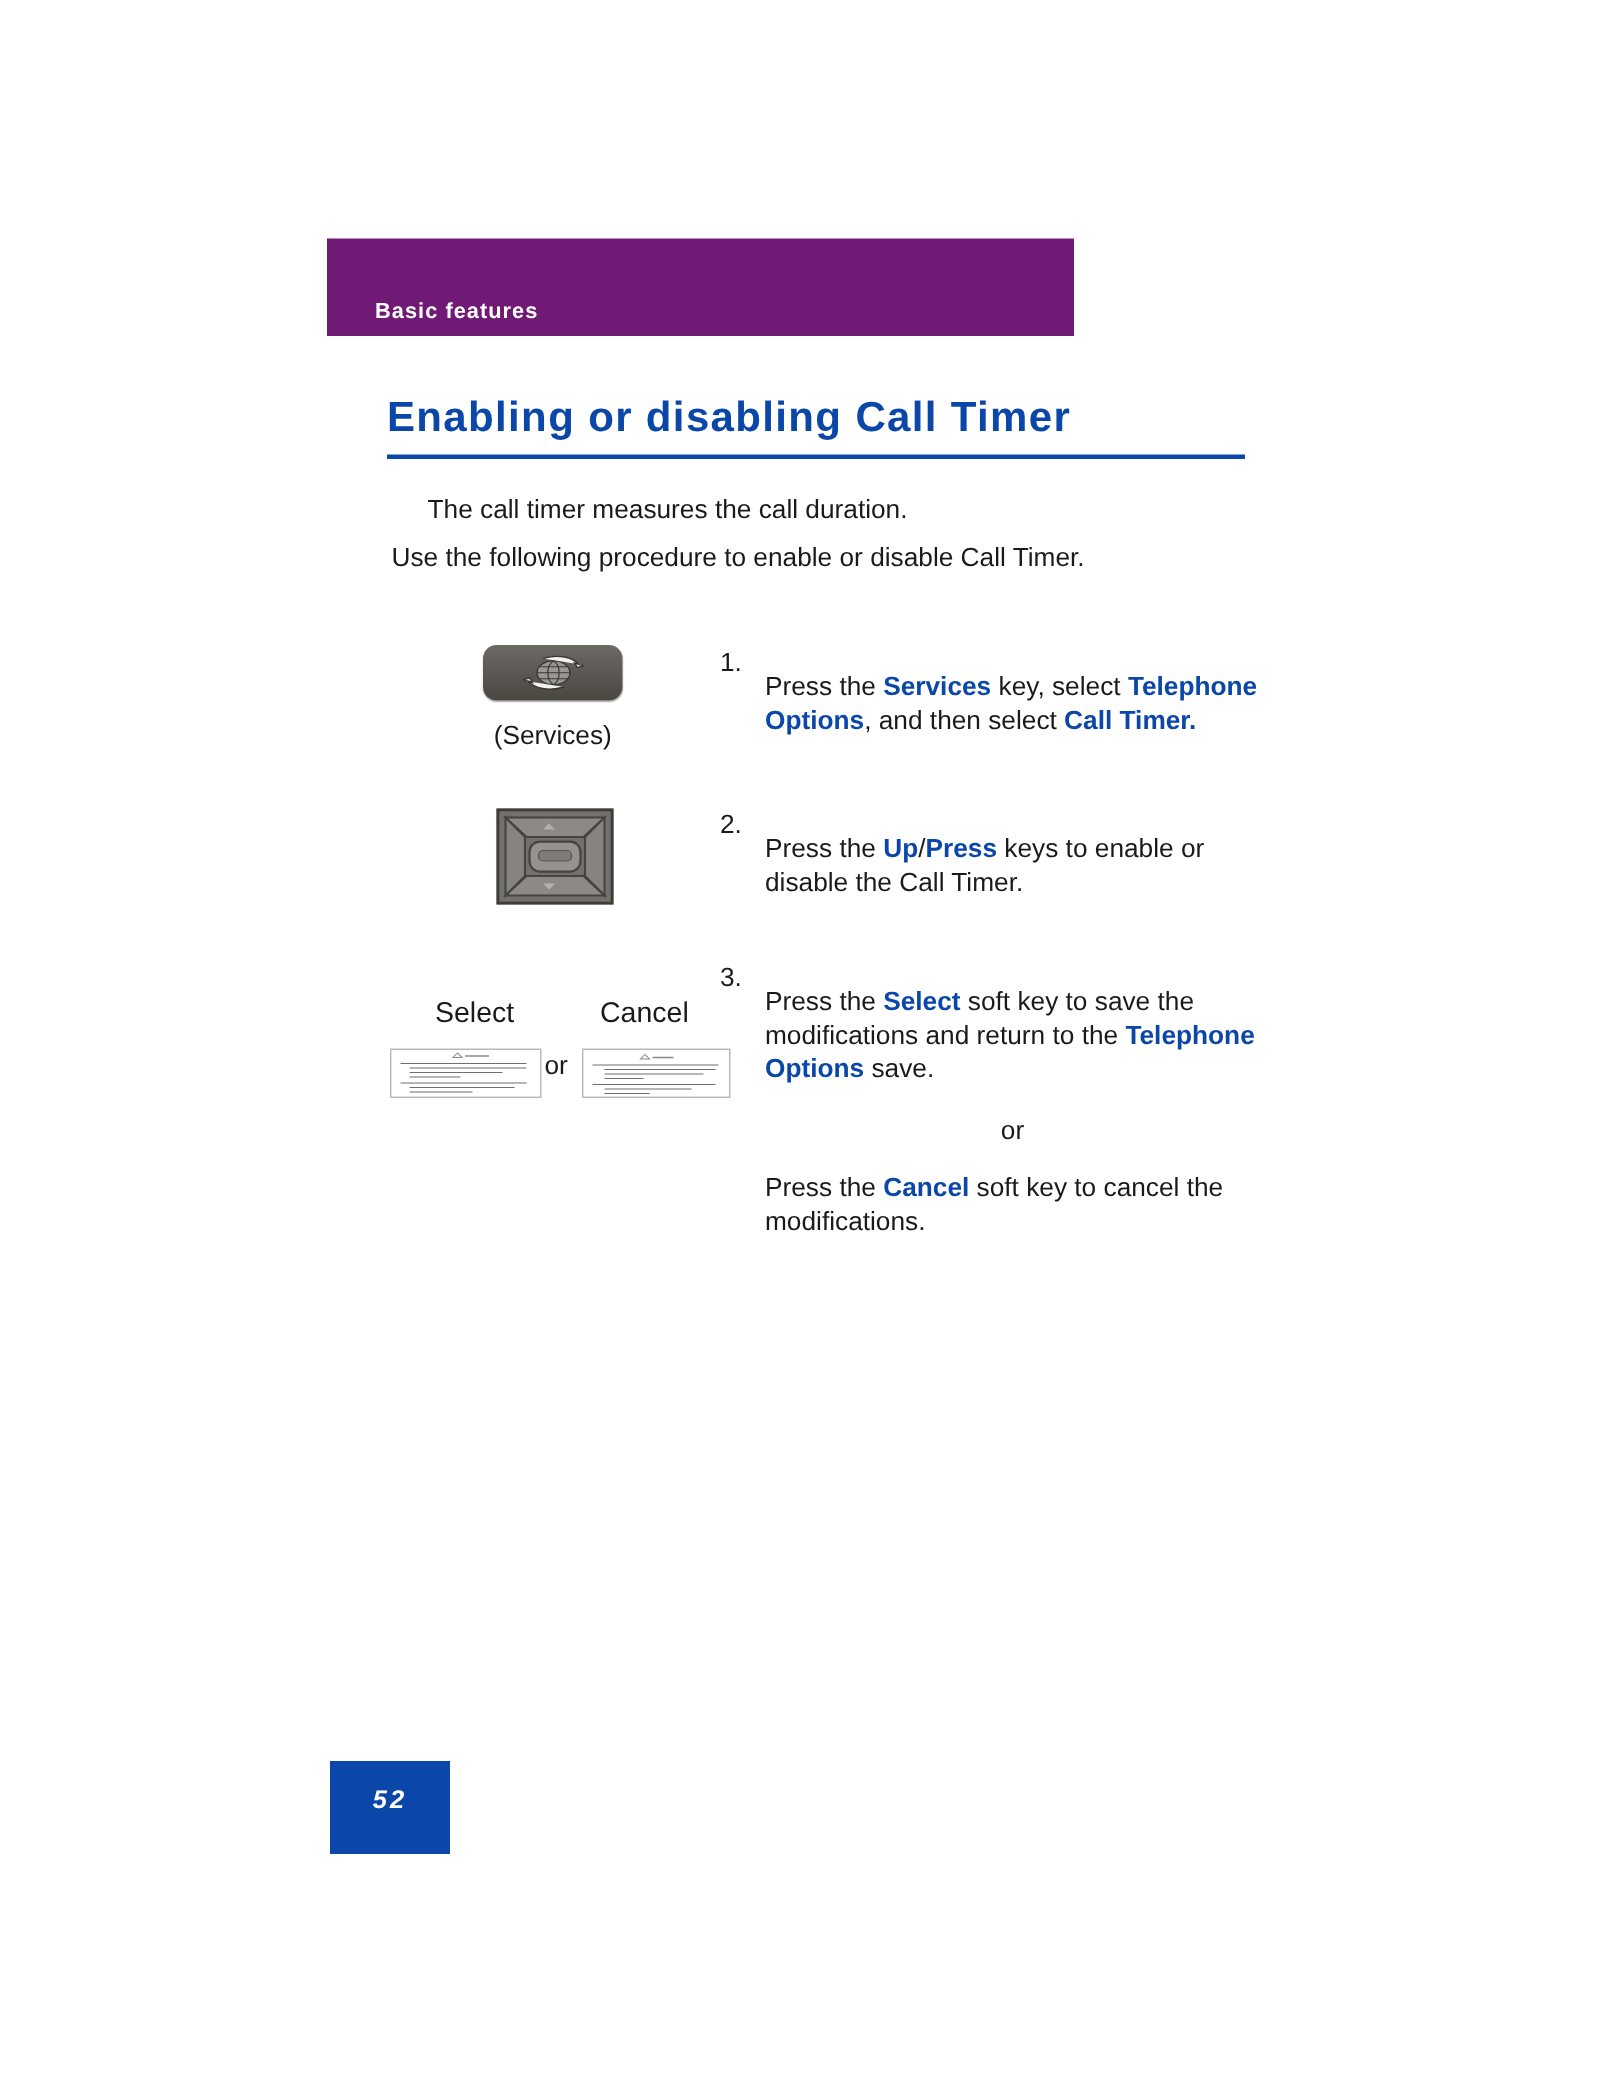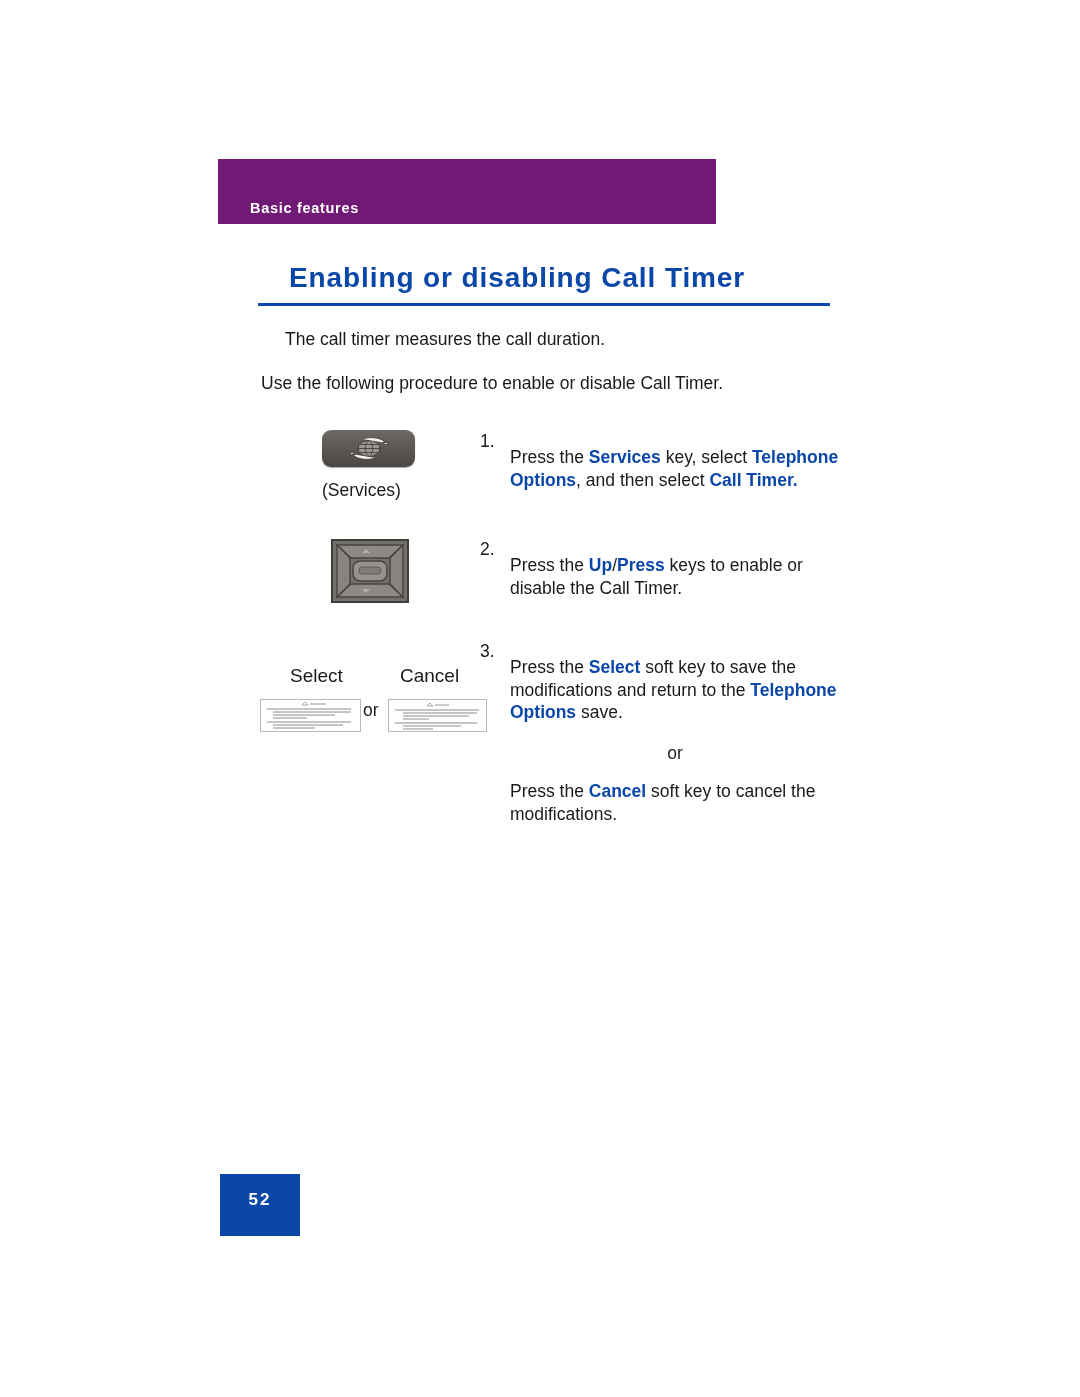--- a/index.html
+++ b/index.html
@@ -48,42 +48,41 @@
   .section-heading {
     position: absolute;
     left: 258px;
     top: 262px;
     width: 572px;
     color: #0a47a8;
     font-size: 28px;
     font-weight: bold;
     letter-spacing: 0.9px;
     white-space: nowrap;
-    margin-left: 31px;
   }
   .heading-rule {
     position: absolute;
     left: 258px;
     top: 303px;
     width: 572px;
     height: 3px;
     background: #0a47a8;
   }
 
   
   .intro {
     position: absolute;
     left: 261px;
     font-size: 17.5px;
     line-height: 23px;
     color: #1a1a1a;
     white-space: nowrap;
   }
   .intro-1 { top: 328px; margin-left: 24px; }
-  .intro-2 { top: 372px; text-align: center; }
+  .intro-2 { top: 360px; text-align: center; }
 
   
   .step-row {
     position: absolute;
     left: 258px;
     width: 600px;
   }
   .step-num {
     position: absolute;
     left: 222px;
@@ -125,21 +124,21 @@
     background: linear-gradient(180deg, #6d6a66 0%, #5d5a56 45%, #4a4743 100%);
     box-shadow: 0 1px 1px rgba(0,0,0,.35);
     overflow: hidden;
   }
   .key-services svg { position: absolute; left: 26px; top: 5px; }
   .key-caption {
     position: absolute;
     left: 322px;
     top: 480px;
     width: 93px;
-    text-align: left;
+    text-align: center;
     font-size: 17.5px;
     color: #1a1a1a;
     white-space: nowrap;
   }
 
   .key-nav {
     position: absolute;
     left: 331px;
     top: 539px;
     width: 78px;
@@ -181,20 +180,21 @@
   }
 
   
   .page-number-box {
     position: absolute;
     left: 220px;
     top: 1174px;
     width: 80px;
     height: 62px;
     background: #0a47a8;
+    font-style: italic;
   }
   .page-number {
     position: absolute;
     left: 0; right: 0;
     top: 16px;
     text-align: center;
     color: #ffffff;
     font-size: 17px;
     font-weight: bold;
     letter-spacing: 2px;

